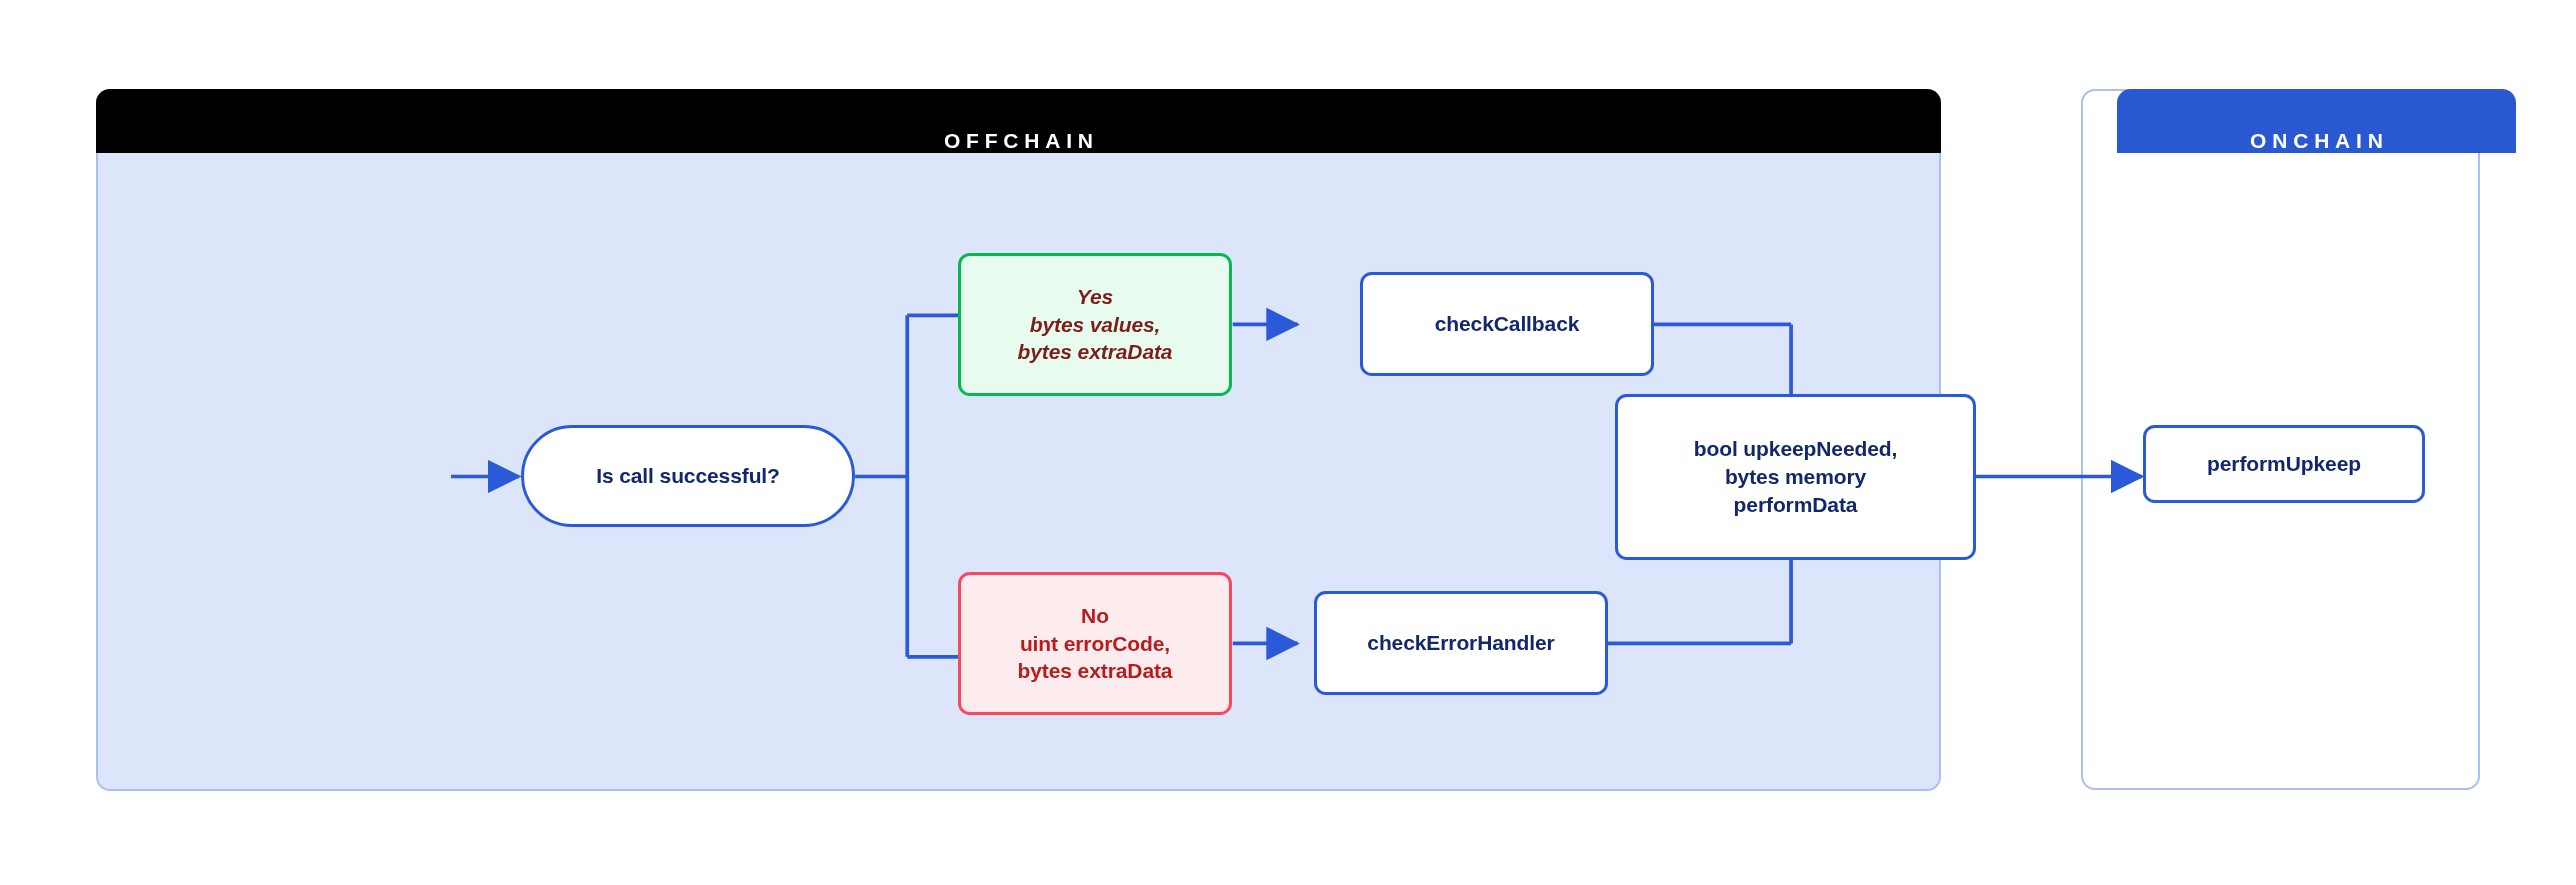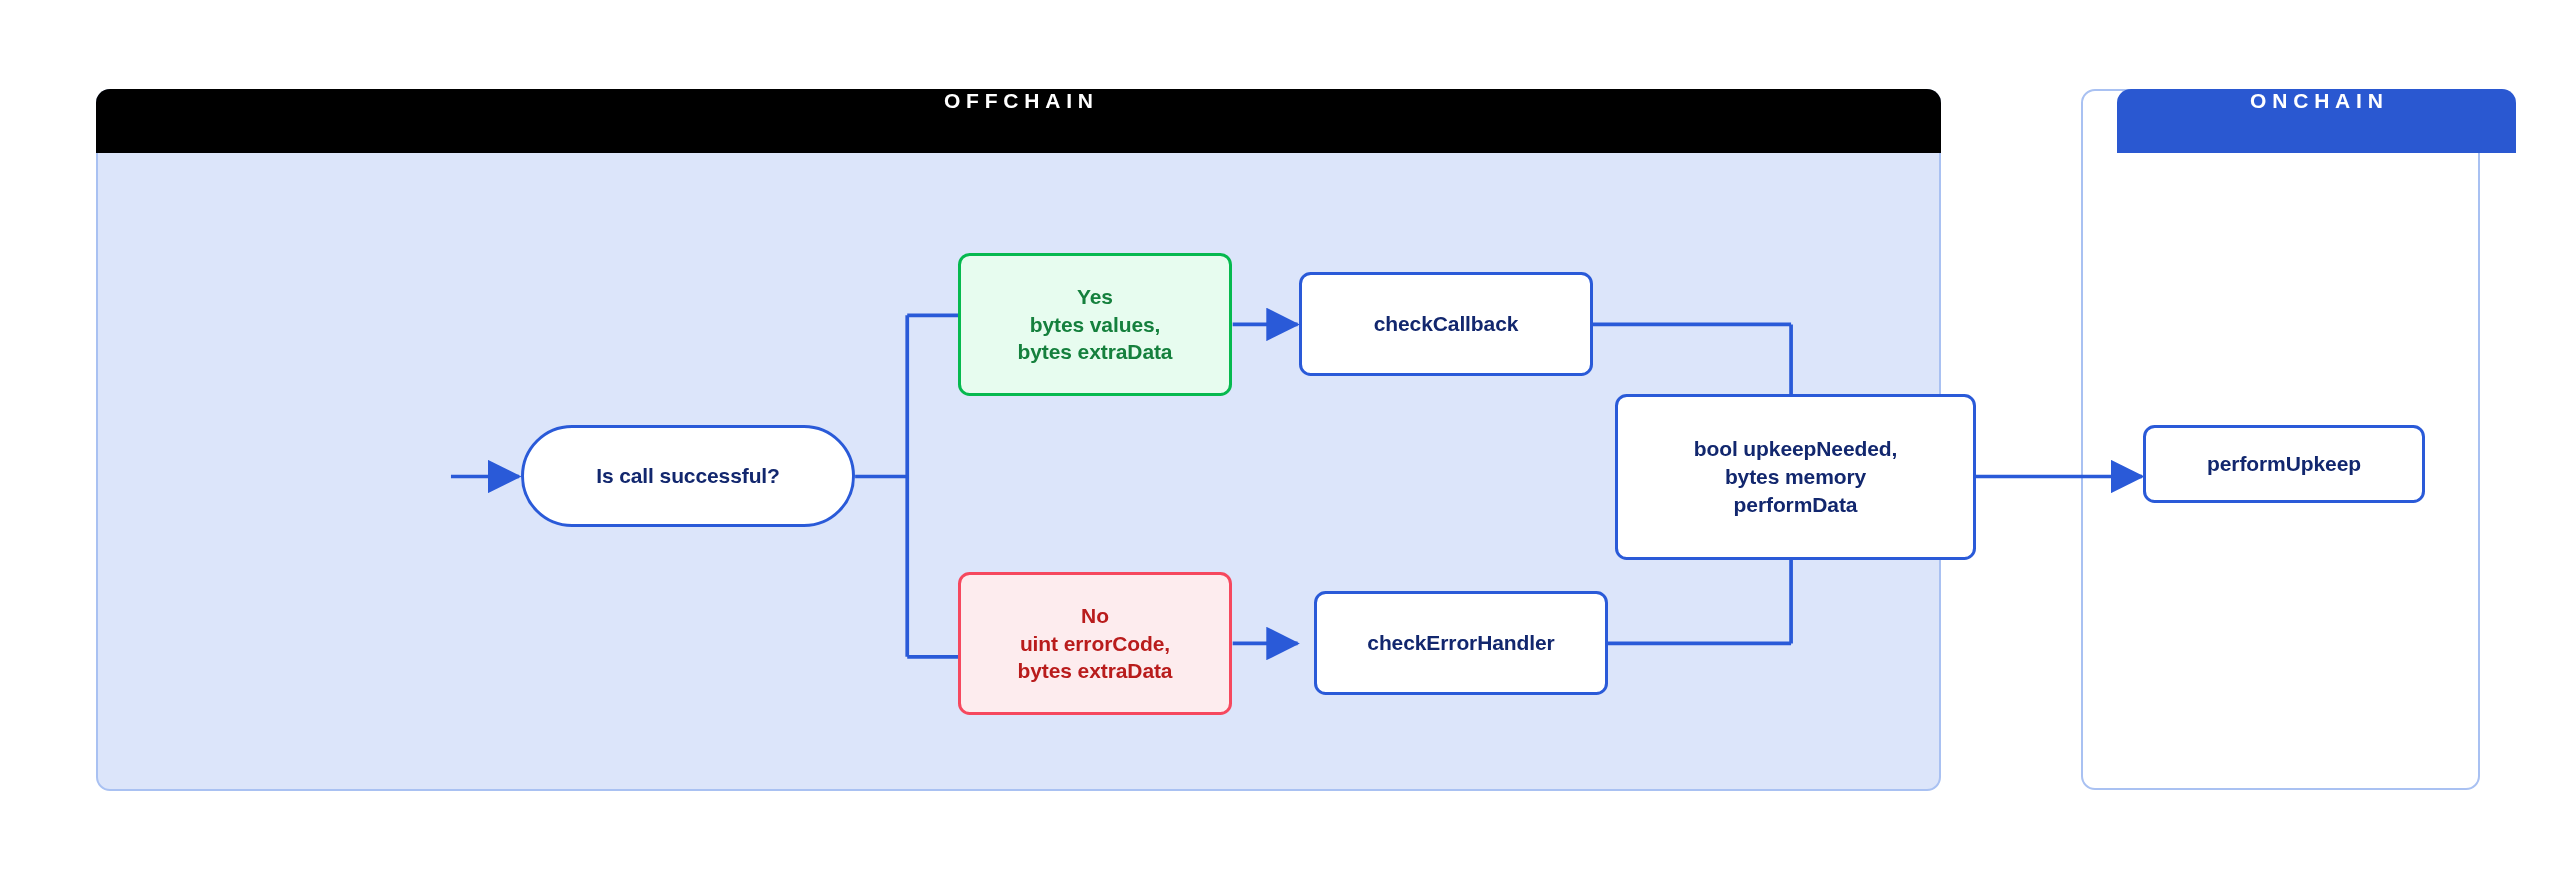--- a/index.html
+++ b/index.html
@@ -37,21 +37,21 @@
     top: 89px;
     width: 399px;
     height: 701px;
     background: #ffffff;
   }
 
   .panel-header {
     position: absolute;
     box-sizing: border-box;
     display: flex;
-    align-items: flex-start;
+    align-items: flex-end;
     justify-content: center;
     border-radius: 14px 14px 0 0;
     color: #ffffff;
     font-size: 21px;
     font-weight: 700;
     letter-spacing: 5.8px;
     text-indent: 5.8px;
   }
   #offchain-header {
     left: 96px;
@@ -95,33 +95,34 @@
     line-height: 1.32;
     letter-spacing: -0.1px;
     z-index: 5;
   }
   .node.pill {
     border-radius: 531px;
   }
   .node.green {
     background: #e7fcef;
     border-color: #06b94f;
-    color: #15803d;
+    color: #7f1d1d;
+    font-style: italic;
   }
   .node.red {
     background: #fdecee;
     border-color: #f6485e;
     color: #b91c1c;
   }
 
   #node-revert        { left: 157px;  top: 425px;  width: 294px;  height: 102px; }
   #node-decision      { left: 521px;  top: 425px;  width: 334px;  height: 102px; }
   #node-yes           { left: 958px; top: 253px;  width: 274px;  height: 143px; }
   #node-no            { left: 958px; top: 572px; width: 274px;  height: 143px; }
-  #node-checkcallback { left: 1299px; top: 272px;  width: 294px;  height: 104px; }
+  #node-checkcallback { left: 1360px; top: 272px;  width: 294px;  height: 104px; }
   #node-checkerror    { left: 1299px; top: 591px; width: 294px;  height: 104px; margin-left: 15px; }
   #node-bool          { left: 1615px; top: 394px;  width: 361px;  height: 166px; }
   #node-perform       { left: 2143px; top: 425px;  width: 282px;  height: 78px; }
 </style>
 </head>
 <body>
 
 <div id="stage">
 
   <div class="panel" id="offchain-panel"></div>

